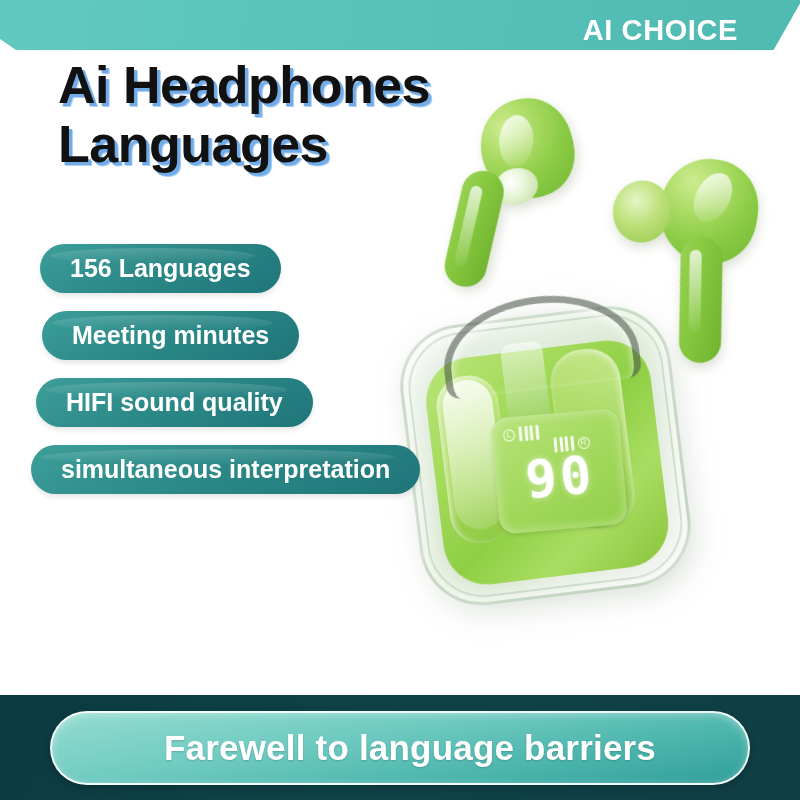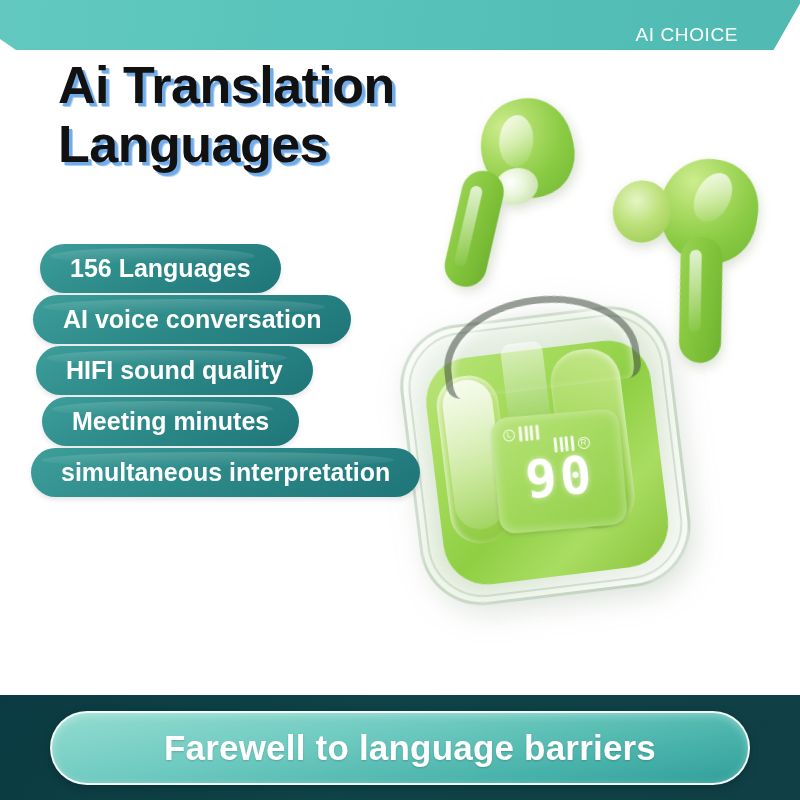--- a/index.html
+++ b/index.html
@@ -22,25 +22,25 @@
     position:absolute;
     left:-10px; top:0;
     width:812px; height:50px;
     background:linear-gradient(100deg,#63c9c0 0%,#57c3ba 45%,#4fb9b2 100%);
     -webkit-clip-path:polygon(0 0, 100% 0, 100% 0, 96.5% 100%, 3.2% 100%, 0 64%);
     clip-path:polygon(0 0, 100% 0, 100% 0, 96.5% 100%, 3.2% 100%, 0 64%);
     border-radius:0 0 6px 6px;
   }
   .top-banner-label {
     position:absolute;
-    right:62px; top:24px;
-    font-size:19px;
+    right:62px; top:14px;
+    font-size:29px;
     letter-spacing:0.6px;
     color:#ffffff;
-    font-weight:400;
+    font-weight:700;
     font-family:"Liberation Sans", sans-serif;
   }
 
   
   .title-block {
     position:absolute;
     left:58px; top:56px;
     z-index:6;
   }
   .title-line {
@@ -61,21 +61,21 @@
     left:0; top:244px;
     width:560px;
     z-index:5;
   }
   .pill {
     display:inline-block;
     position:relative;
     height:49px;
     line-height:49px;
     padding:0 30px 0 30px;
-    margin-bottom:2px;
+    margin-bottom:18px;
     border-radius:26px;
     color:#ffffff;
     font-size:25px;
     font-weight:bold;
     white-space:nowrap;
     background:linear-gradient(150deg,#3d9e9a 0%,#2d8b89 42%,#1f7579 100%);
     box-shadow:0 3px 5px rgba(0,0,0,0.10);
   }
   .pill::after {
     content:"";
@@ -314,36 +314,33 @@
 </style>
 </head>
 <body>
 
 <div id="poster">
 
   <div class="top-banner"></div>
   <div class="top-banner-label">AI CHOICE</div>
 
   <div class="title-block">
-    <div class="title-line">Ai Translation</div>
+    <div class="title-line">Ai Headphones</div>
     <div class="title-line">Languages</div>
   </div>
 
   <div class="pill-list">
     <div class="pill-row">
       <span class="pill pr0">156 Languages</span>
     </div>
     <div class="pill-row">
-      <span class="pill pr1">AI voice conversation</span>
+      <span class="pill pr2">Meeting minutes</span>
     </div>
     <div class="pill-row">
       <span class="pill pr3">HIFI sound quality</span>
-    </div>
-    <div class="pill-row">
-      <span class="pill pr2">Meeting minutes</span>
     </div>
     <div class="pill-row">
       <span class="pill pr5">simultaneous interpretation</span>
     </div>
   </div>
 
   <div class="product-area">
 
     <div class="bud" id="budA">
       <div class="head"></div>

